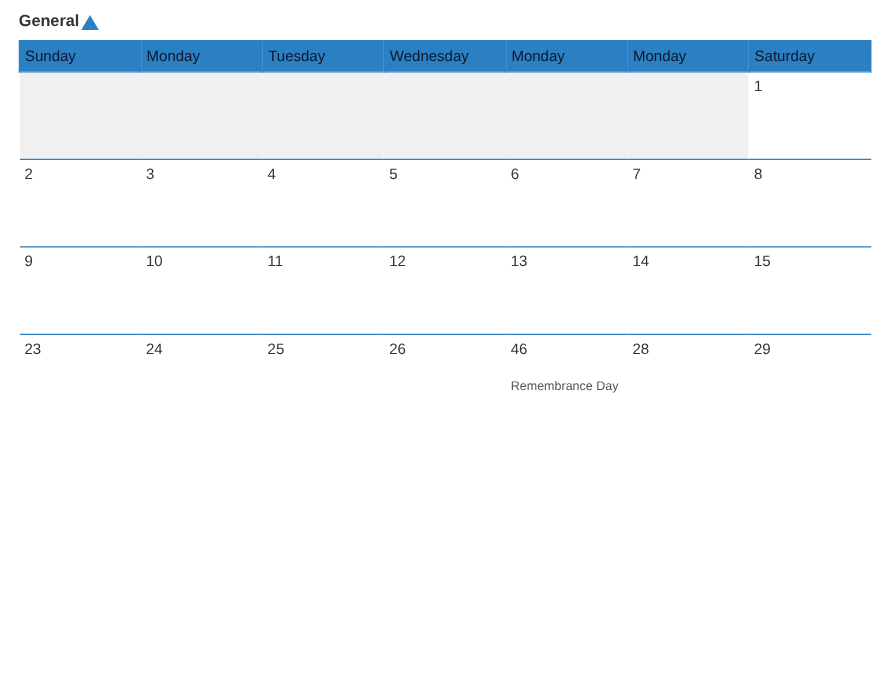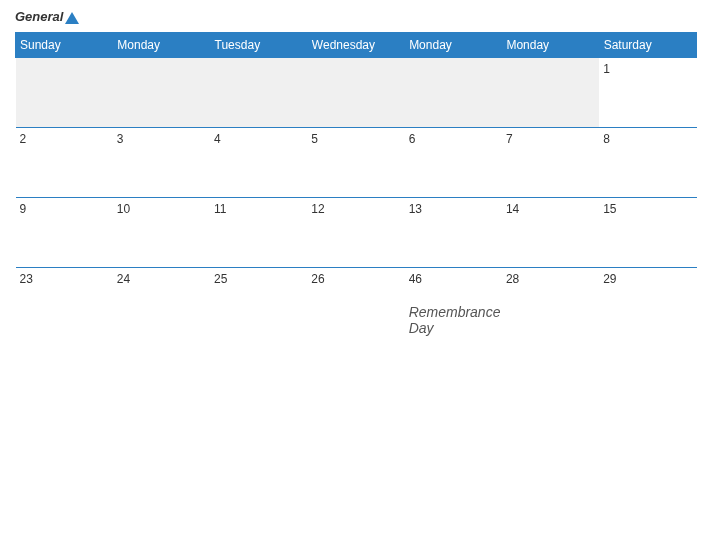--- a/index.html
+++ b/index.html
@@ -15,21 +15,20 @@
       height: 550px;
       background: #fff;
       padding: 10px 15px 10px 15px;
     }
     .header {
       display: flex;
       align-items: center;
       justify-content: space-between;
       margin-bottom: 8px;
       position: relative;
-      font-style: italic;
     }
     .logo {
       display: flex;
       flex-direction: column;
       align-items: flex-start;
     }
     .logo-general {
       font-size: 13px;
       font-weight: bold;
       color: #333;
@@ -64,21 +63,21 @@
       text-align: right;
       min-width: 80px;
     }
     .calendar-table {
       width: 100%;
       border-collapse: collapse;
       table-layout: fixed;
     }
     .calendar-table thead tr th {
       background: #2b7fc3;
-      color: #ffffff;
+      color: #0f172a;
       font-size: 12px;
       font-weight: normal;
       padding: 5px 4px;
       text-align: left;
       border: 1px solid #2b7fc3;
     }
     .calendar-table tbody tr td {
       border-top: 1.5px solid #2b7fc3;
       vertical-align: top;
       padding: 4px 4px 2px 4px;
@@ -90,25 +89,24 @@
     .calendar-table tbody tr td.empty {
       background: #f0f0f0;
     }
     .day-number {
       font-size: 12px;
       color: #333;
       display: block;
       margin-bottom: 2px;
     }
     .day-event {
-      font-size: 14px;
+      font-size: 10px;
       color: #555;
       display: block;
       margin-top: 18px;
-      font-style: italic;
     }
     
     .row-even td {
       background: #f5f5f5;
     }
     .row-even td.empty {
       background: #e8e8e8;
     }
     .row-odd td {
       background: #fff;

